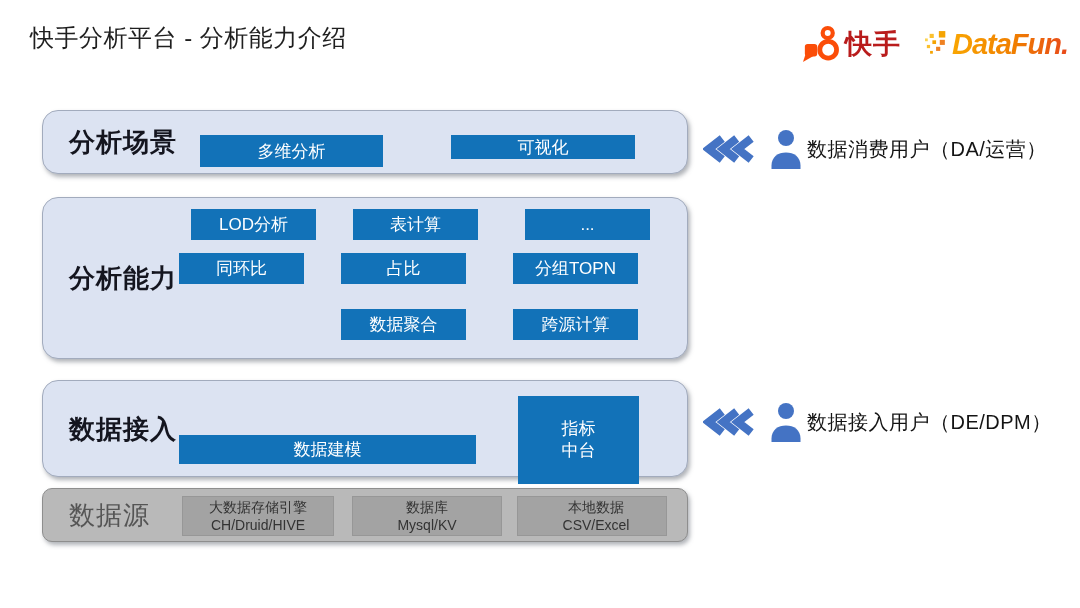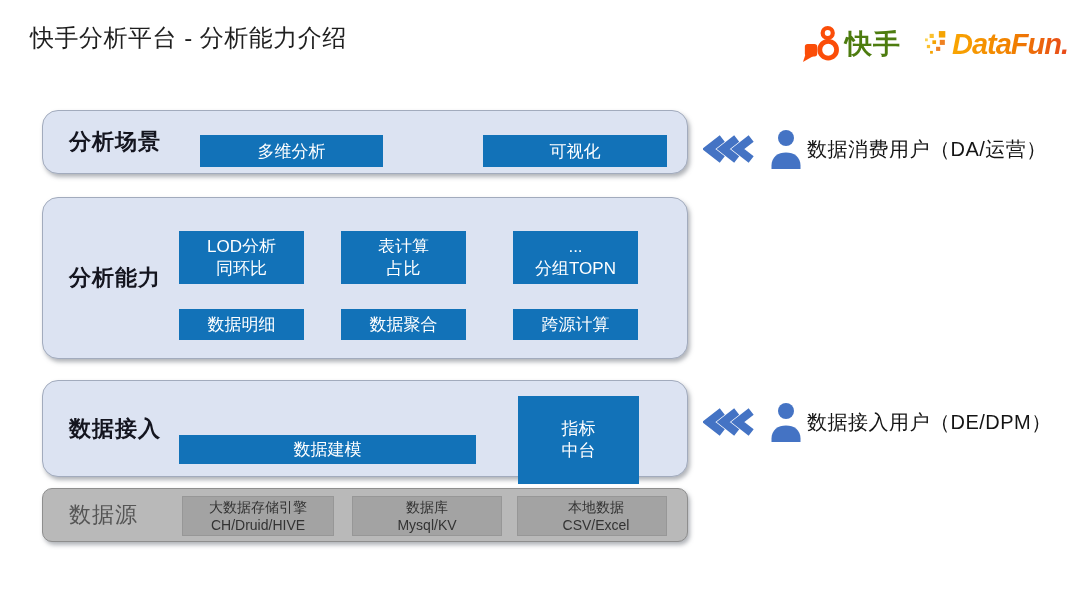--- a/index.html
+++ b/index.html
@@ -7,56 +7,56 @@
     width:1080px;height:608px;background:#ffffff;position:relative;overflow:hidden;
     font-family:"Liberation Sans","DejaVu Sans",sans-serif;
   }
   .slide{position:absolute;inset:0;}
   .title{
     position:absolute;left:30px;top:22px;font-size:24px;font-weight:400;color:#1f1f1f;
     letter-spacing:.5px;
   }
   .logo-row{position:absolute;top:24px;right:12px;display:flex;align-items:center;gap:24px;}
   .ks-logo{display:flex;align-items:center;gap:3px;}
-  .ks-text{font-size:27px;font-weight:bold;color:#4d7c0f;letter-spacing:1px;}
+  .ks-text{font-size:27px;font-weight:bold;color:#b91c1c;letter-spacing:1px;}
   .df-logo{display:flex;align-items:center;gap:3px;}
   .df-text{
     font-size:29px;font-weight:bold;font-style:italic;letter-spacing:-1px;
     background:linear-gradient(90deg,#f9a602 0%,#f07d00 55%,#e8481b 100%);
     -webkit-background-clip:text;background-clip:text;
     color:#f07d00;-webkit-text-fill-color:transparent;
   }
   .panel{
     position:absolute;left:42px;width:646px;box-sizing:border-box;
     background:#dce3f2;border:1px solid #a2abbd;border-radius:16px;
     box-shadow:2px 3px 4px rgba(100,105,115,.5);
   }
   .panel1{top:110px;height:64px;}
   .panel2{top:197px;height:162px;}
   .panel3{top:380px;height:97px;}
   .panel4{top:488px;height:54px;background:#b9b9b9;border-color:#8e8e8e;border-radius:10px;}
   .panel-label{
     position:absolute;left:26px;top:50%;transform:translateY(-50%);
-    font-size:22px;font-weight:bold;color:#14151f;letter-spacing:1px;white-space:nowrap;
+    font-size:26px;font-weight:bold;color:#14151f;letter-spacing:1px;white-space:nowrap;
   }
   .panel4 .panel-label{color:#555555;font-weight:normal;}
   .btn{
     position:absolute;background:#1272b8;color:#ffffff;font-size:17px;
     display:flex;align-items:center;justify-content:center;text-align:center;
     box-sizing:border-box;white-space:nowrap;
   }
   
   .b1a{left:157px;top:24px;width:183px;height:32px;}
-  .b1b{left:408px;top:24px;width:184px;height:32px;margin-left:32px;}
+  .b1b{left:408px;top:24px;width:184px;height:24px;}
   
   .gbtn{height:31px;}
   .col1{left:136px;width:125px;}
   .col2{left:298px;width:125px;}
   .col3{left:470px;width:125px;}
-  .row1{top:33px;}
+  .row1{top:11px;margin-left:12px;}
   .row2{top:55px;}
   .row3{top:111px;}
   
   .bar1{left:136px;top:15px;width:297px;height:30px;}
   .bar2{left:136px;top:54px;width:297px;height:29px;}
   .metric{left:475px;top:15px;width:121px;height:88px;flex-direction:column;line-height:1.3;}
   
   .src{
     position:absolute;top:7px;height:40px;background:#a3a3a3;border:1px solid #979797;
     color:#333333;font-size:14px;line-height:1.32;display:flex;flex-direction:column;
@@ -112,21 +112,20 @@
   </div>
 
   <div class="panel panel2">
     <div class="panel-label">分析能力</div>
     <div class="btn gbtn col1 row1">LOD分析</div>
     <div class="btn gbtn col2 row1">表计算</div>
     <div class="btn gbtn col3 row1">...</div>
     <div class="btn gbtn col1 row2">同环比</div>
     <div class="btn gbtn col2 row2">占比</div>
     <div class="btn gbtn col3 row2">分组TOPN</div>
-    <div class="btn gbtn col1 row3">数据明细</div>
     <div class="btn gbtn col2 row3">数据聚合</div>
     <div class="btn gbtn col3 row3">跨源计算</div>
   </div>
 
   <div class="panel panel3">
     <div class="panel-label">数据接入</div>
     <div class="btn bar2">数据建模</div>
     <div class="btn metric">
       <span>指标</span>
       <span>中台</span>

